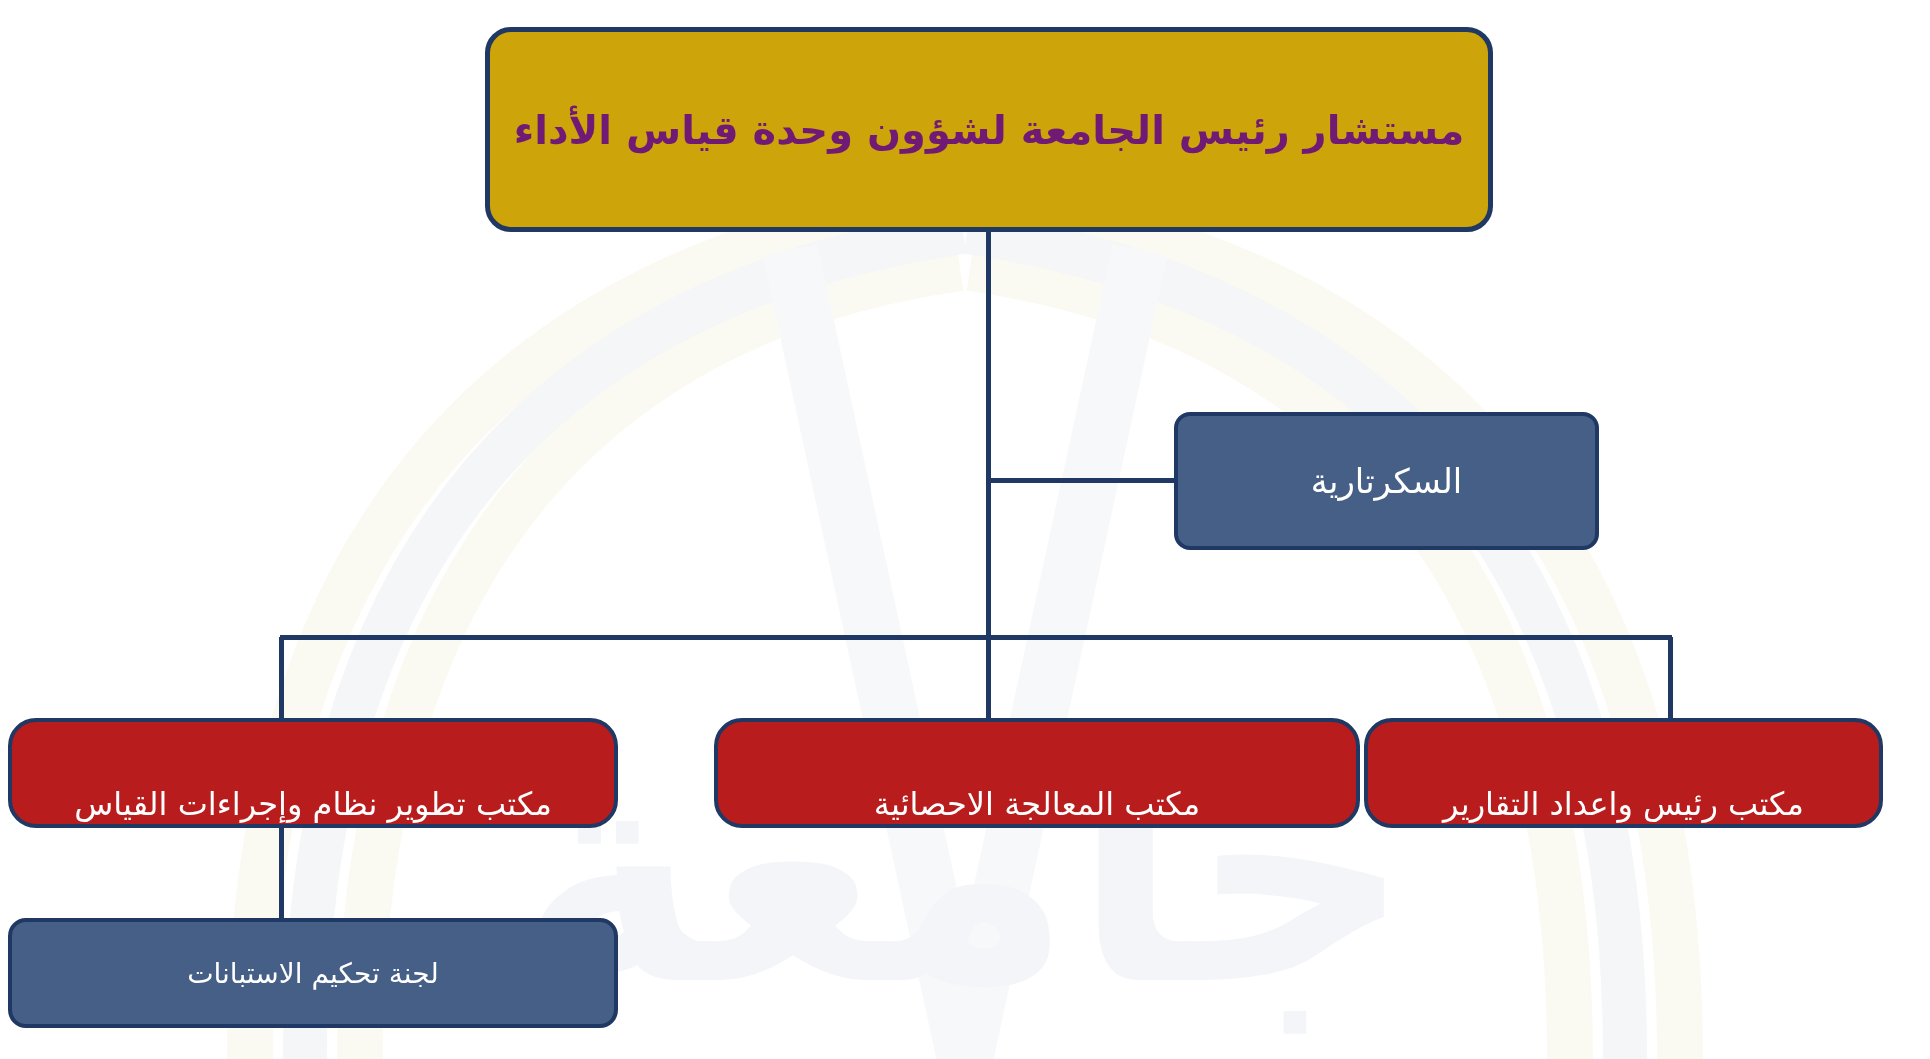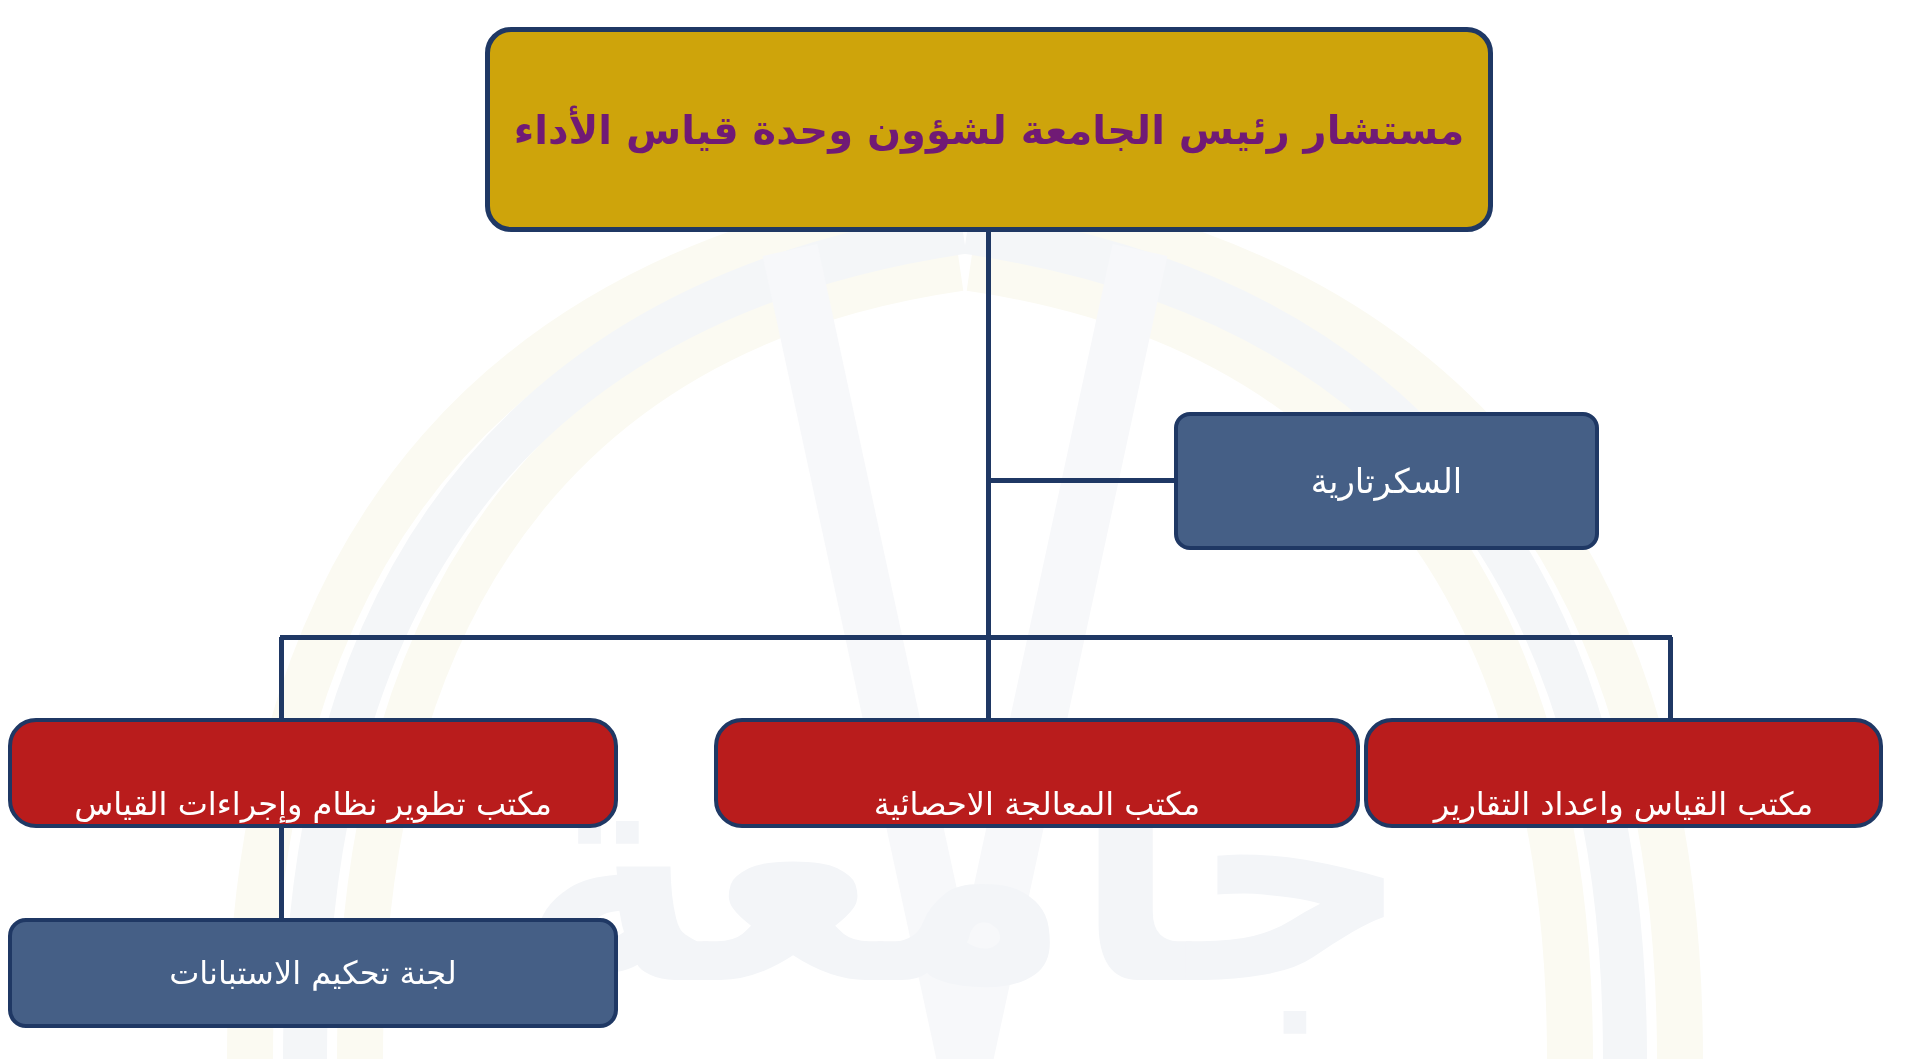--- a/index.html
+++ b/index.html
@@ -114,21 +114,21 @@
   #node-committee {
     left: 8px;
     top: 918px;
     width: 610px;
     height: 110px;
     background: #455F86;
     border: 4px solid #1F3864;
     border-radius: 18px;
   }
   #node-committee .node-label {
-    font-size: 32px;
+    font-size: 28px;
     font-weight: 400;
   }
 </style>
 </head>
 <body>
 
 <div id="stage">
 
   <div id="watermark-layer">
     <svg id="watermark-svg" viewBox="0 0 1930 1059" preserveAspectRatio="none">
@@ -173,21 +173,21 @@
 
   <div id="node-root" class="node">
     <span class="node-label">مستشار رئيس الجامعة لشؤون وحدة قياس الأداء</span>
   </div>
 
   <div id="node-secretariat" class="node">
     <span class="node-label">السكرتارية</span>
   </div>
 
   <div id="node-dept-0" class="node dept">
-    <span class="node-label">مكتب القياس واعداد التقارير</span>
+    <span class="node-label">مكتب رئيس واعداد التقارير</span>
   </div>
 
   <div id="node-dept-1" class="node dept">
     <span class="node-label">مكتب المعالجة الاحصائية</span>
   </div>
 
   <div id="node-dept-2" class="node dept">
     <span class="node-label">مكتب تطوير نظام وإجراءات القياس</span>
   </div>
 

